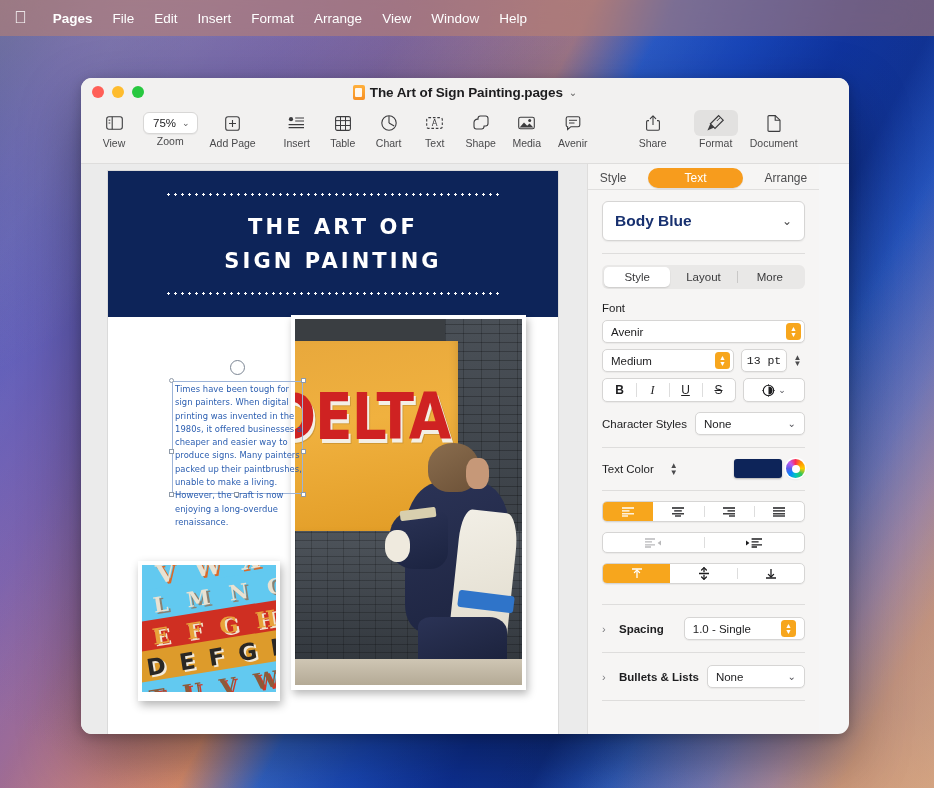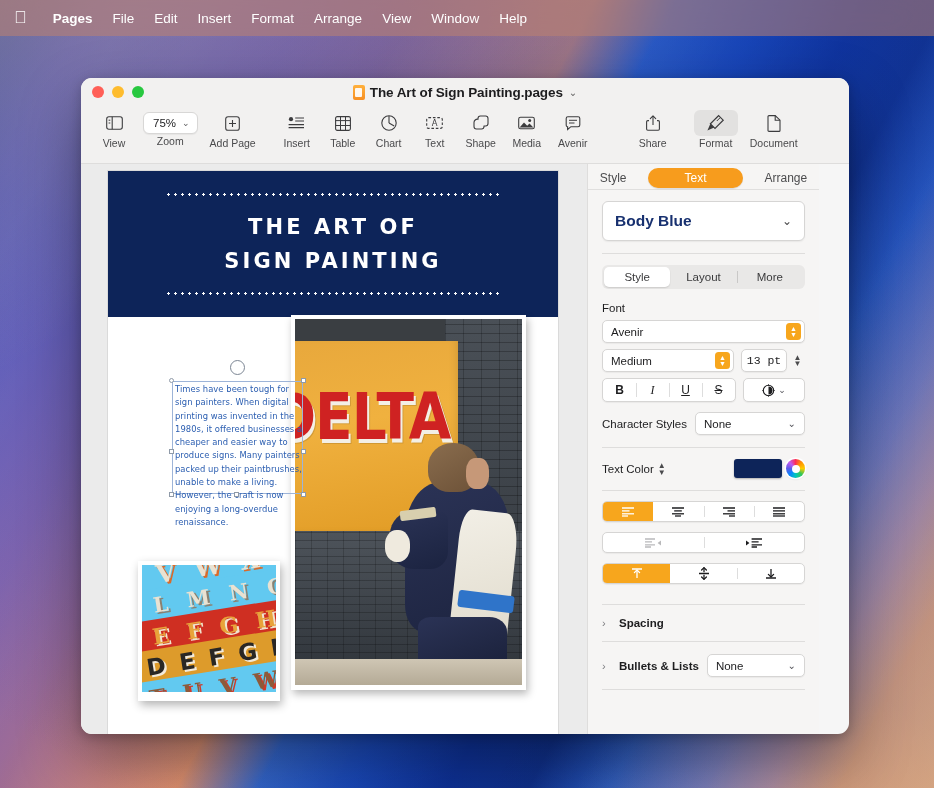--- a/index.html
+++ b/index.html
@@ -492,21 +492,21 @@
   .popsm {
     flex:1; height:23px; background:#fff;
     border:1px solid #d6d5d4; border-radius:5px;
     display:flex; align-items:center; justify-content:space-between;
     padding:0 8px; font-size:11.5px; color:#1d1d1f;
     box-shadow:0 1px 1px rgba(0,0,0,.05);
   }
   .popsm .cv { font-size:10px; color:#53535a; }
 
   .colorrow { display:flex; align-items:center; margin:11px 14px 0 14px; }
-  .colorrow .lbl { font-size:11.5px; color:#1d1d1f; display:flex; align-items:center; gap:4px; }
+  .colorrow .lbl { font-size:11.5px; color:#1d1d1f; display:flex; align-items:center; gap:16px; }
   .updown { font-size:8px; line-height:7px; color:#4a4a4c; display:flex; flex-direction:column; }
   .swatches { margin-left:auto; display:flex; align-items:center; gap:4px; }
   .swatch {
     width:48px; height:19px; border-radius:3px;
     box-shadow:0 1px 2px rgba(0,0,0,.28);
   }
   .wheel {
     width:19px; height:19px; border-radius:50%;
     background: conic-gradient(#ff2d55,#ff9500,#ffcc00,#34c759,#00c7be,#0a84ff,#5e5ce6,#bf5af2,#ff2d55);
     box-shadow:0 0 0 1.5px #fff, 0 1px 2px rgba(0,0,0,.3);
@@ -976,20 +976,24 @@
               </svg>
           </div>
         </div>
 
         <div class="spacer8"></div>
         <div class="hr"></div>
 
         <div class="lblrow" style="margin-top:12px">
           <span class="arrow" style="font-size:11px;color:#7d7d80;width:9px">›</span>
           <span class="lbl" style="font-weight:700">Spacing</span>
+          <div class="popsm" style="margin-left:12px">
+            <span>1.0 - Single</span>
+            <span class="stepper">▲<br>▼</span>
+          </div>
         </div>
 
         <div class="hr" style="margin-top:12px"></div>
 
         <div class="lblrow" style="margin-top:12px">
           <span class="arrow" style="font-size:11px;color:#7d7d80;width:9px">›</span>
           <span class="lbl" style="font-weight:700">Bullets &amp; Lists</span>
           <div class="popsm">
             <span>None</span>
             <span class="cv">⌄</span>

